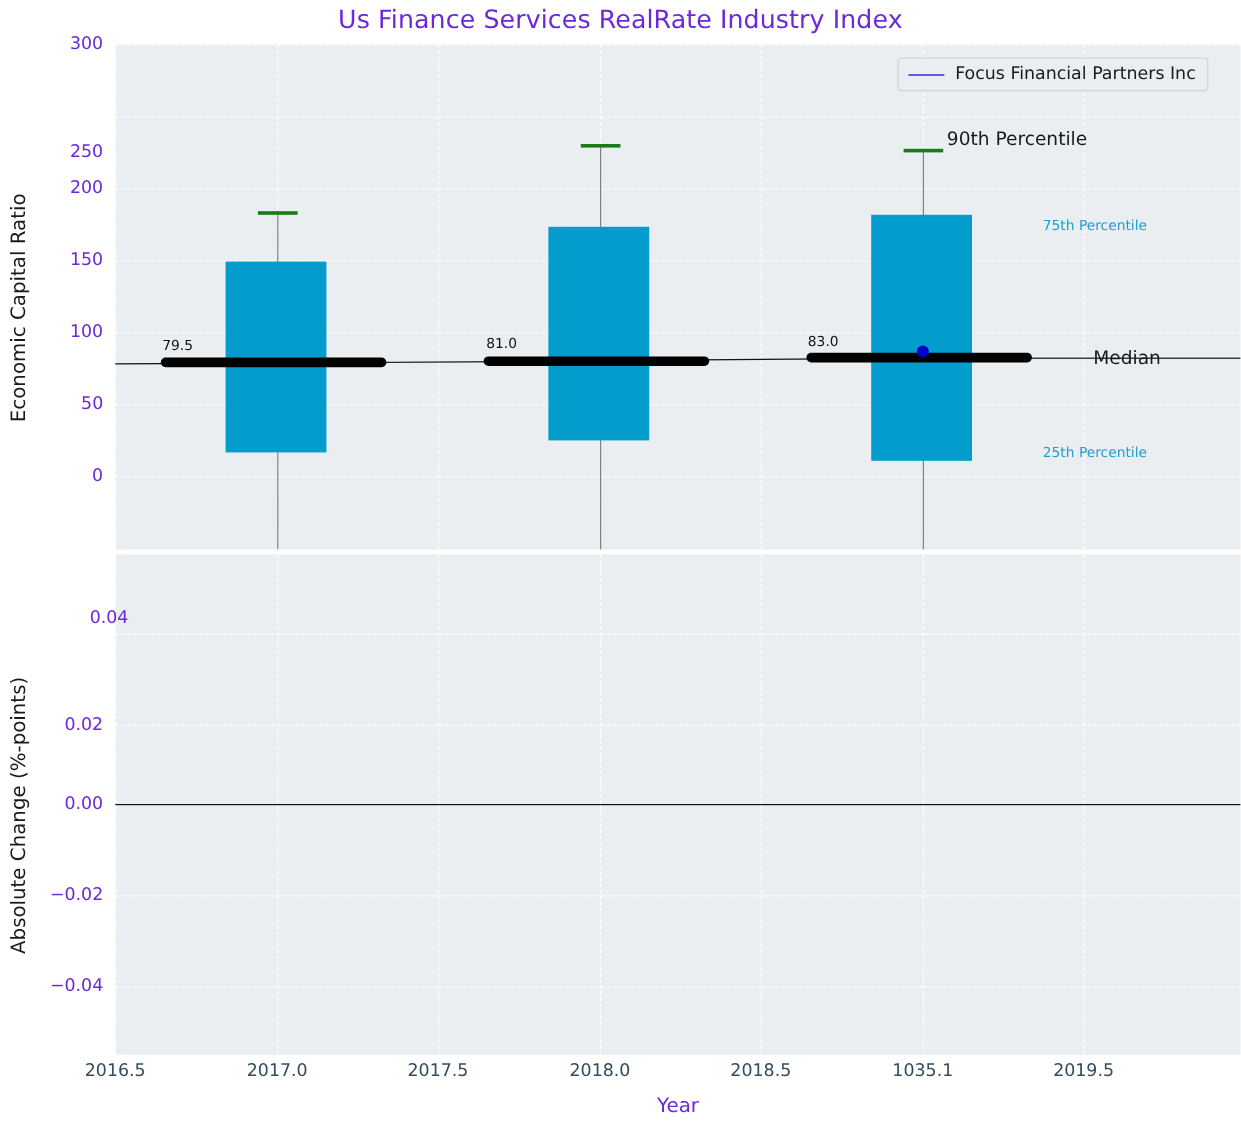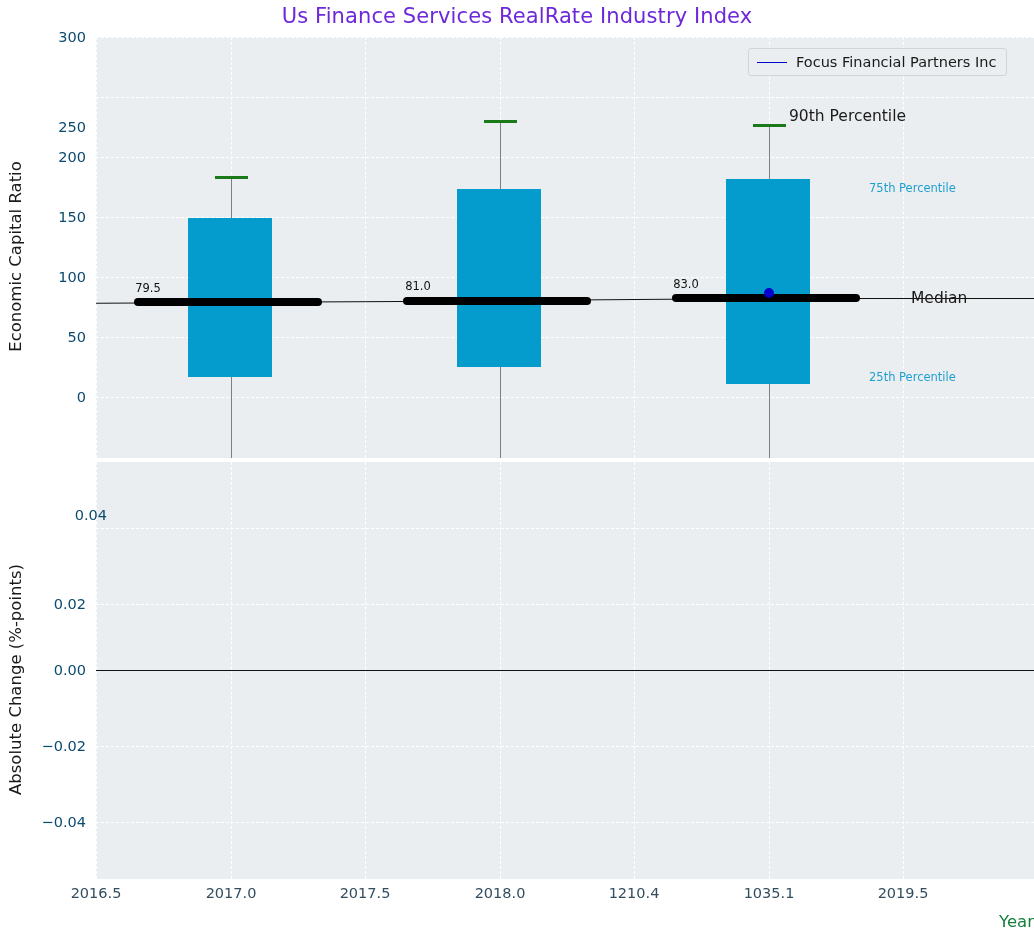--- a/index.html
+++ b/index.html
@@ -47,21 +47,21 @@
     top: 0; height: 100%;
     width: 0;
     border-left: 1.3px dashed #ffffff;
   }
   .ytick-wrap {
     position: absolute;
     left: 0;
     width: 86px;
     text-align: right;
     font-size: 14.5px;
-    color: #0c4a6e;
+    color: #6d28d9;
     transform: translateY(-50%);
   }
   .xtick {
     position: absolute;
     top: 885px;
     font-size: 14.5px;
     color: #334d5e;
     transform: translateX(-50%);
     white-space: nowrap;
   }
@@ -85,23 +85,23 @@
   #ylabel-bottom {
     width: 420px;
     top: 670px;
     left: -195px;
   }
   #xlabel {
     position: absolute;
     left: 96px;
     width: 938px;
     top: 912px;
-    text-align: right;
+    text-align: center;
     font-size: 16.5px;
-    color: #15803d;
+    color: #6d28d9;
   }
 
   
   .box {
     position: absolute;
     background: #039ccc;
   }
   .whisker {
     position: absolute;
     width: 0;
@@ -260,21 +260,21 @@
   <div class="ytick-wrap" style="top:515px;padding-left:21px;">0.04</div>
   <div class="ytick-wrap" style="top:604px;">0.02</div>
   <div class="ytick-wrap" style="top:670px;">0.00</div>
   <div class="ytick-wrap" style="top:746px;">−0.02</div>
   <div class="ytick-wrap" style="top:822px;">−0.04</div>
 
   <div class="xtick" style="left:96px;">2016.5</div>
   <div class="xtick" style="left:231px;">2017.0</div>
   <div class="xtick" style="left:365px;">2017.5</div>
   <div class="xtick" style="left:500px;">2018.0</div>
-  <div class="xtick" style="left:634px;">1210.4</div>
+  <div class="xtick" style="left:634px;">2018.5</div>
   <div class="xtick" style="left:769px;">1035.1</div>
   <div class="xtick" style="left:903px;">2019.5</div>
 
   <div class="ylabel" id="ylabel-top">Economic Capital Ratio</div>
   <div class="ylabel" id="ylabel-bottom">Absolute Change (%-points)</div>
   <div id="xlabel">Year</div>
 
   <div class="annot" id="annot-p90">90th Percentile</div>
   <div class="annot" id="annot-p75">75th Percentile</div>
   <div class="annot" id="annot-median">Median</div>

